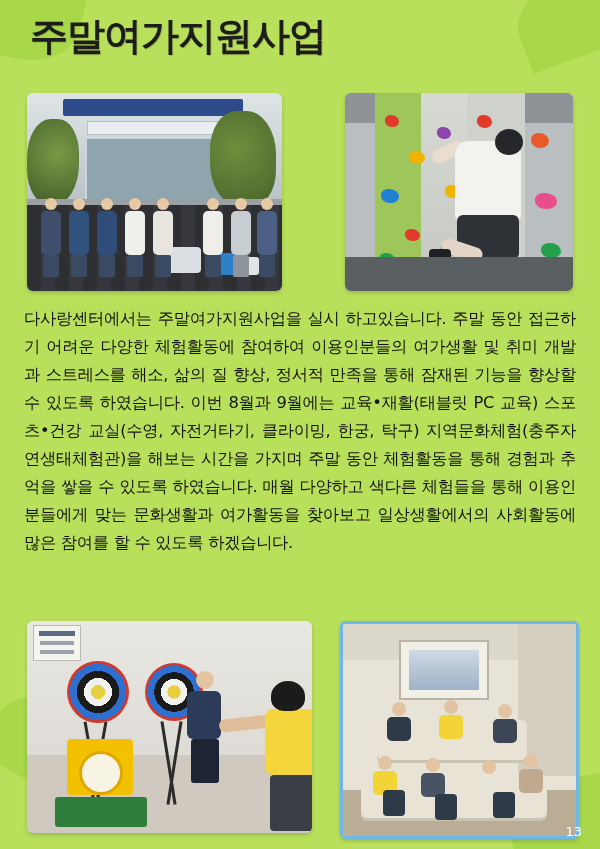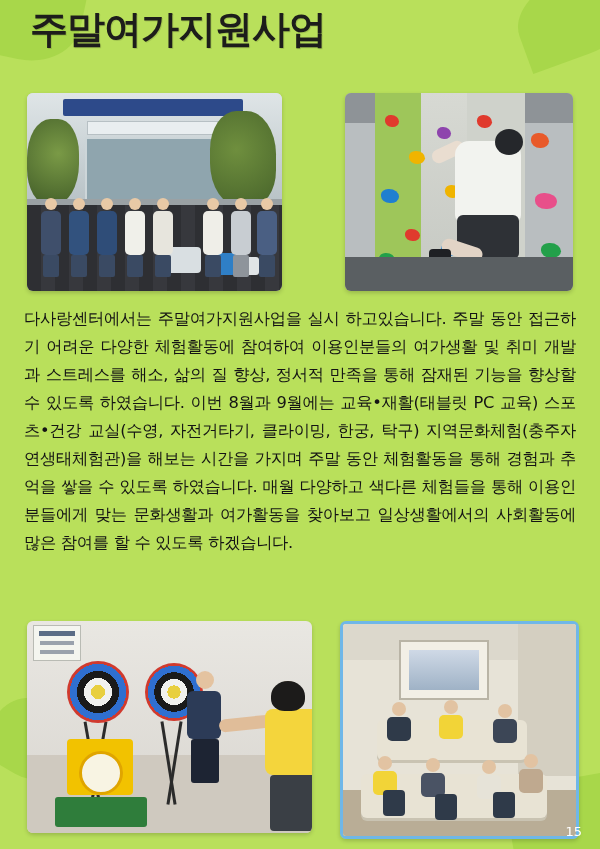--- a/index.html
+++ b/index.html
@@ -27,21 +27,21 @@
   .leaf-br { right: -30px; bottom: -20px; width: 120px; height: 90px; transform: rotate(-10deg); }
 
   .page {
     position: absolute;
     inset: 0;
   }
 
   .title {
     position: absolute;
     left: 30px;
-    top: 4px;
+    top: 11px;
     font-size: 38px;
     font-weight: bold;
     color: #1d1d1b;
     letter-spacing: -1px;
     font-family: "DejaVu Sans", sans-serif;
     text-shadow: 1px 1px 0 rgba(0,0,0,0.12);
   }
 
   .photo {
     position: absolute;
@@ -332,15 +332,15 @@
       <div class="seated" style="left:176px; top:130px;">
           <div class="h"></div>
           <div class="b" style="background:#bfa98f;"></div>
         </div>
       <div class="chair" style="left:40px; top:166px;"></div>
       <div class="chair" style="left:92px; top:170px;"></div>
       <div class="chair" style="left:150px; top:168px;"></div>
     </div>
   </div>
 
-  <div class="page-num">15</div>
+  <div class="page-num">13</div>
 
 </div>
 
 </body></html>

